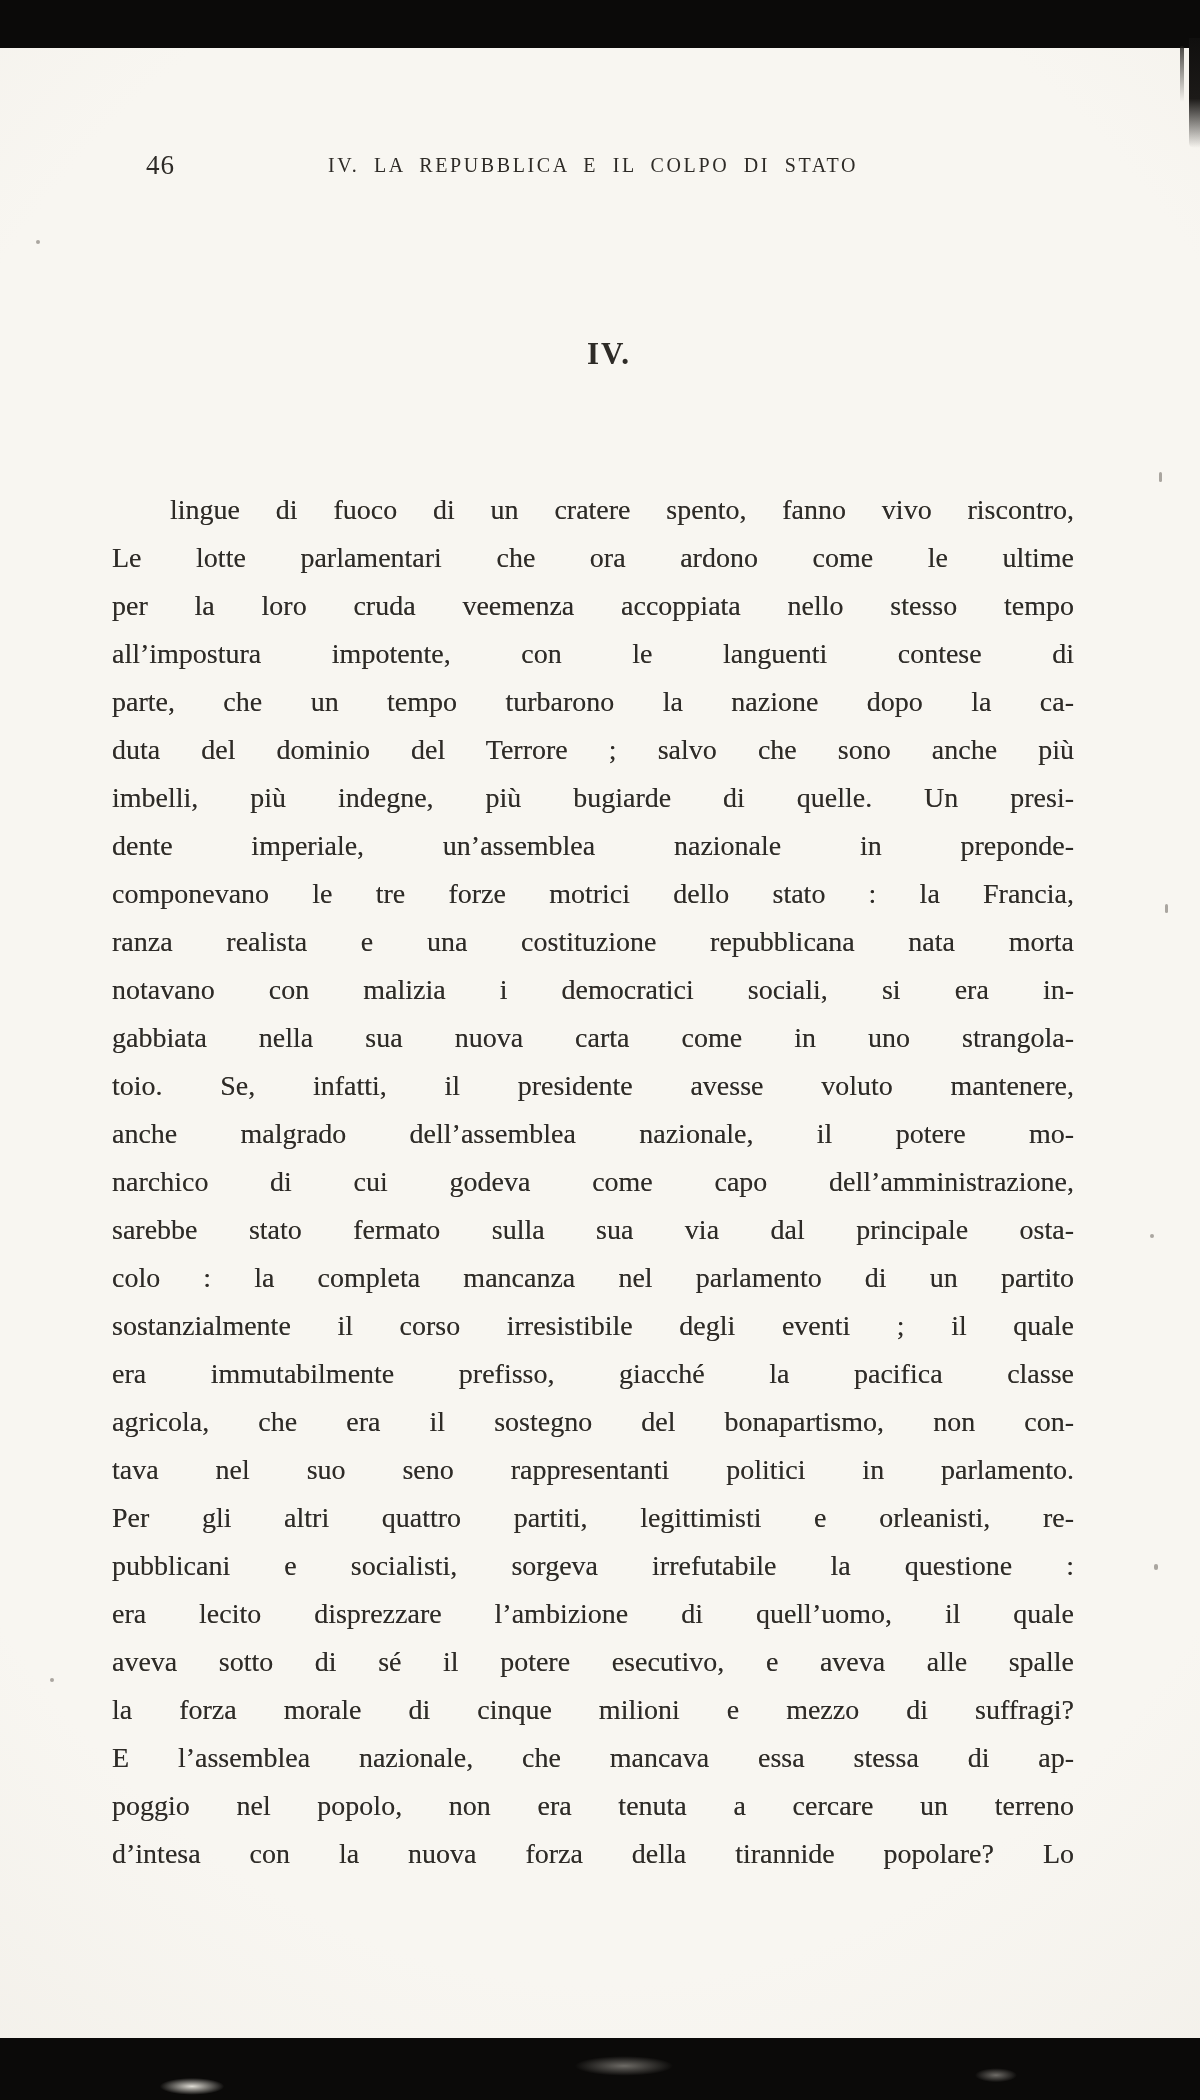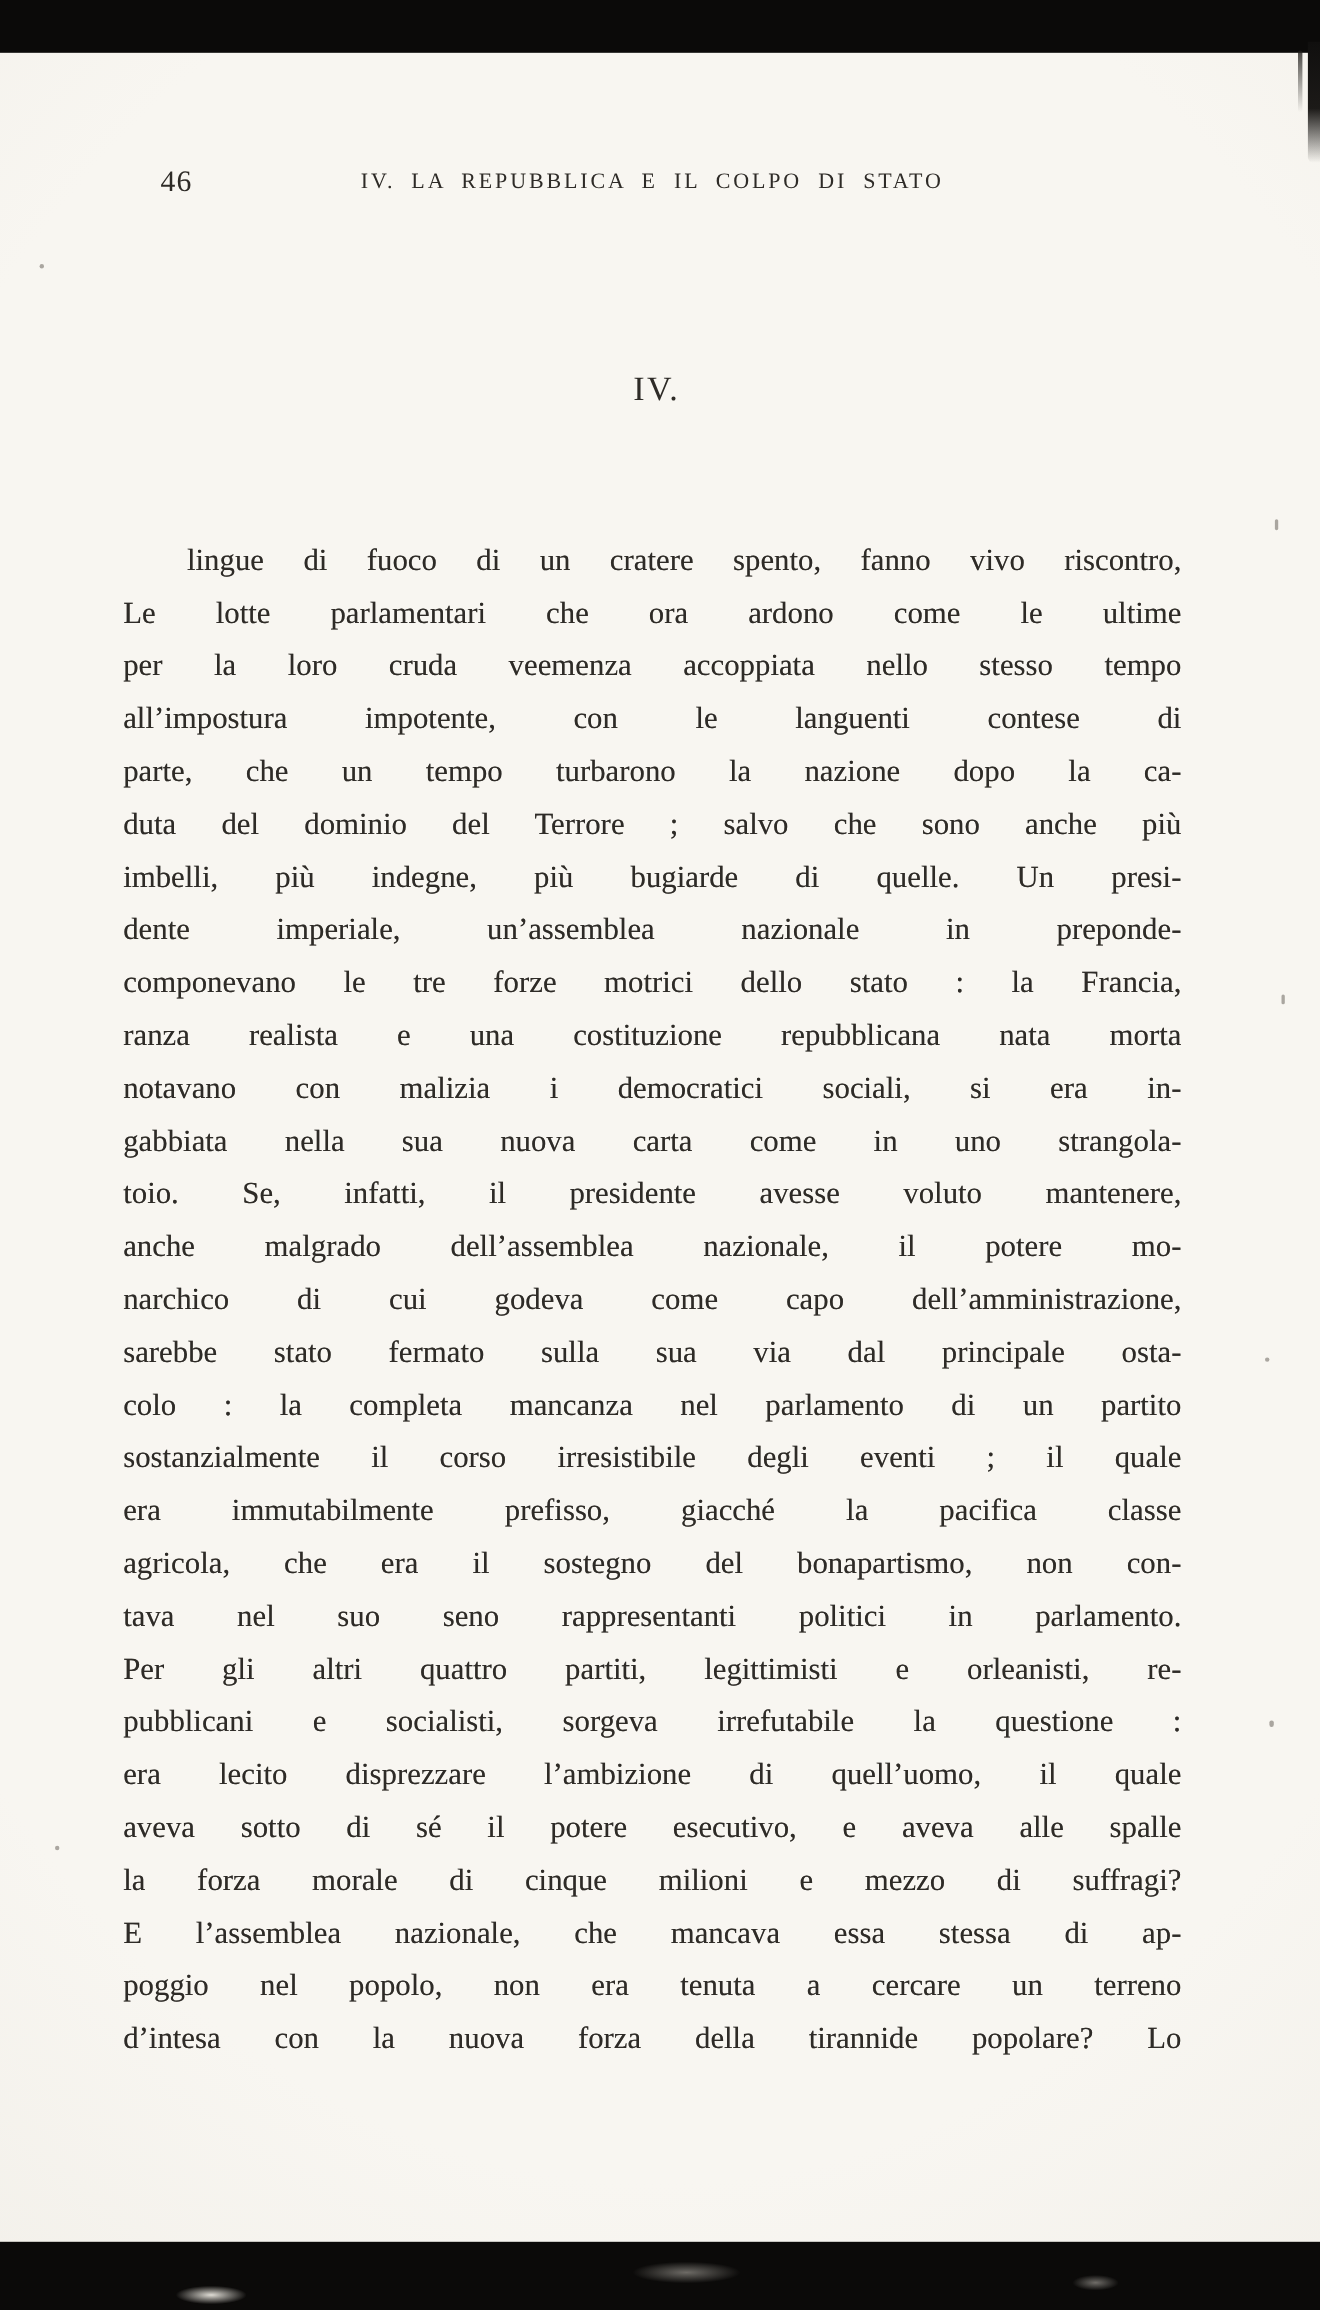--- a/index.html
+++ b/index.html
@@ -55,25 +55,25 @@
   }
   .running-title {
     position: absolute; left: 0; right: 0; top: 4px;
     text-align: center;
     font-size: 20px;
     letter-spacing: 2.6px;
     word-spacing: 7px;
   }
   
   .chapter-heading {
-    position: absolute; top: 336px; left: 116px;
+    position: absolute; top: 336px; left: 128px;
     width: 962px;
     text-align: center;
     font-size: 31px;
-    font-weight: normal;
+    font-weight: bold;
     letter-spacing: 2px;
   }
   
   .body-text {
     position: absolute; top: 486px; left: 112px;
     width: 962px;
     font-size: 28px;
     line-height: 48px;
     text-shadow: 0 0 0.6px rgba(46,43,39,0.55);
   }

